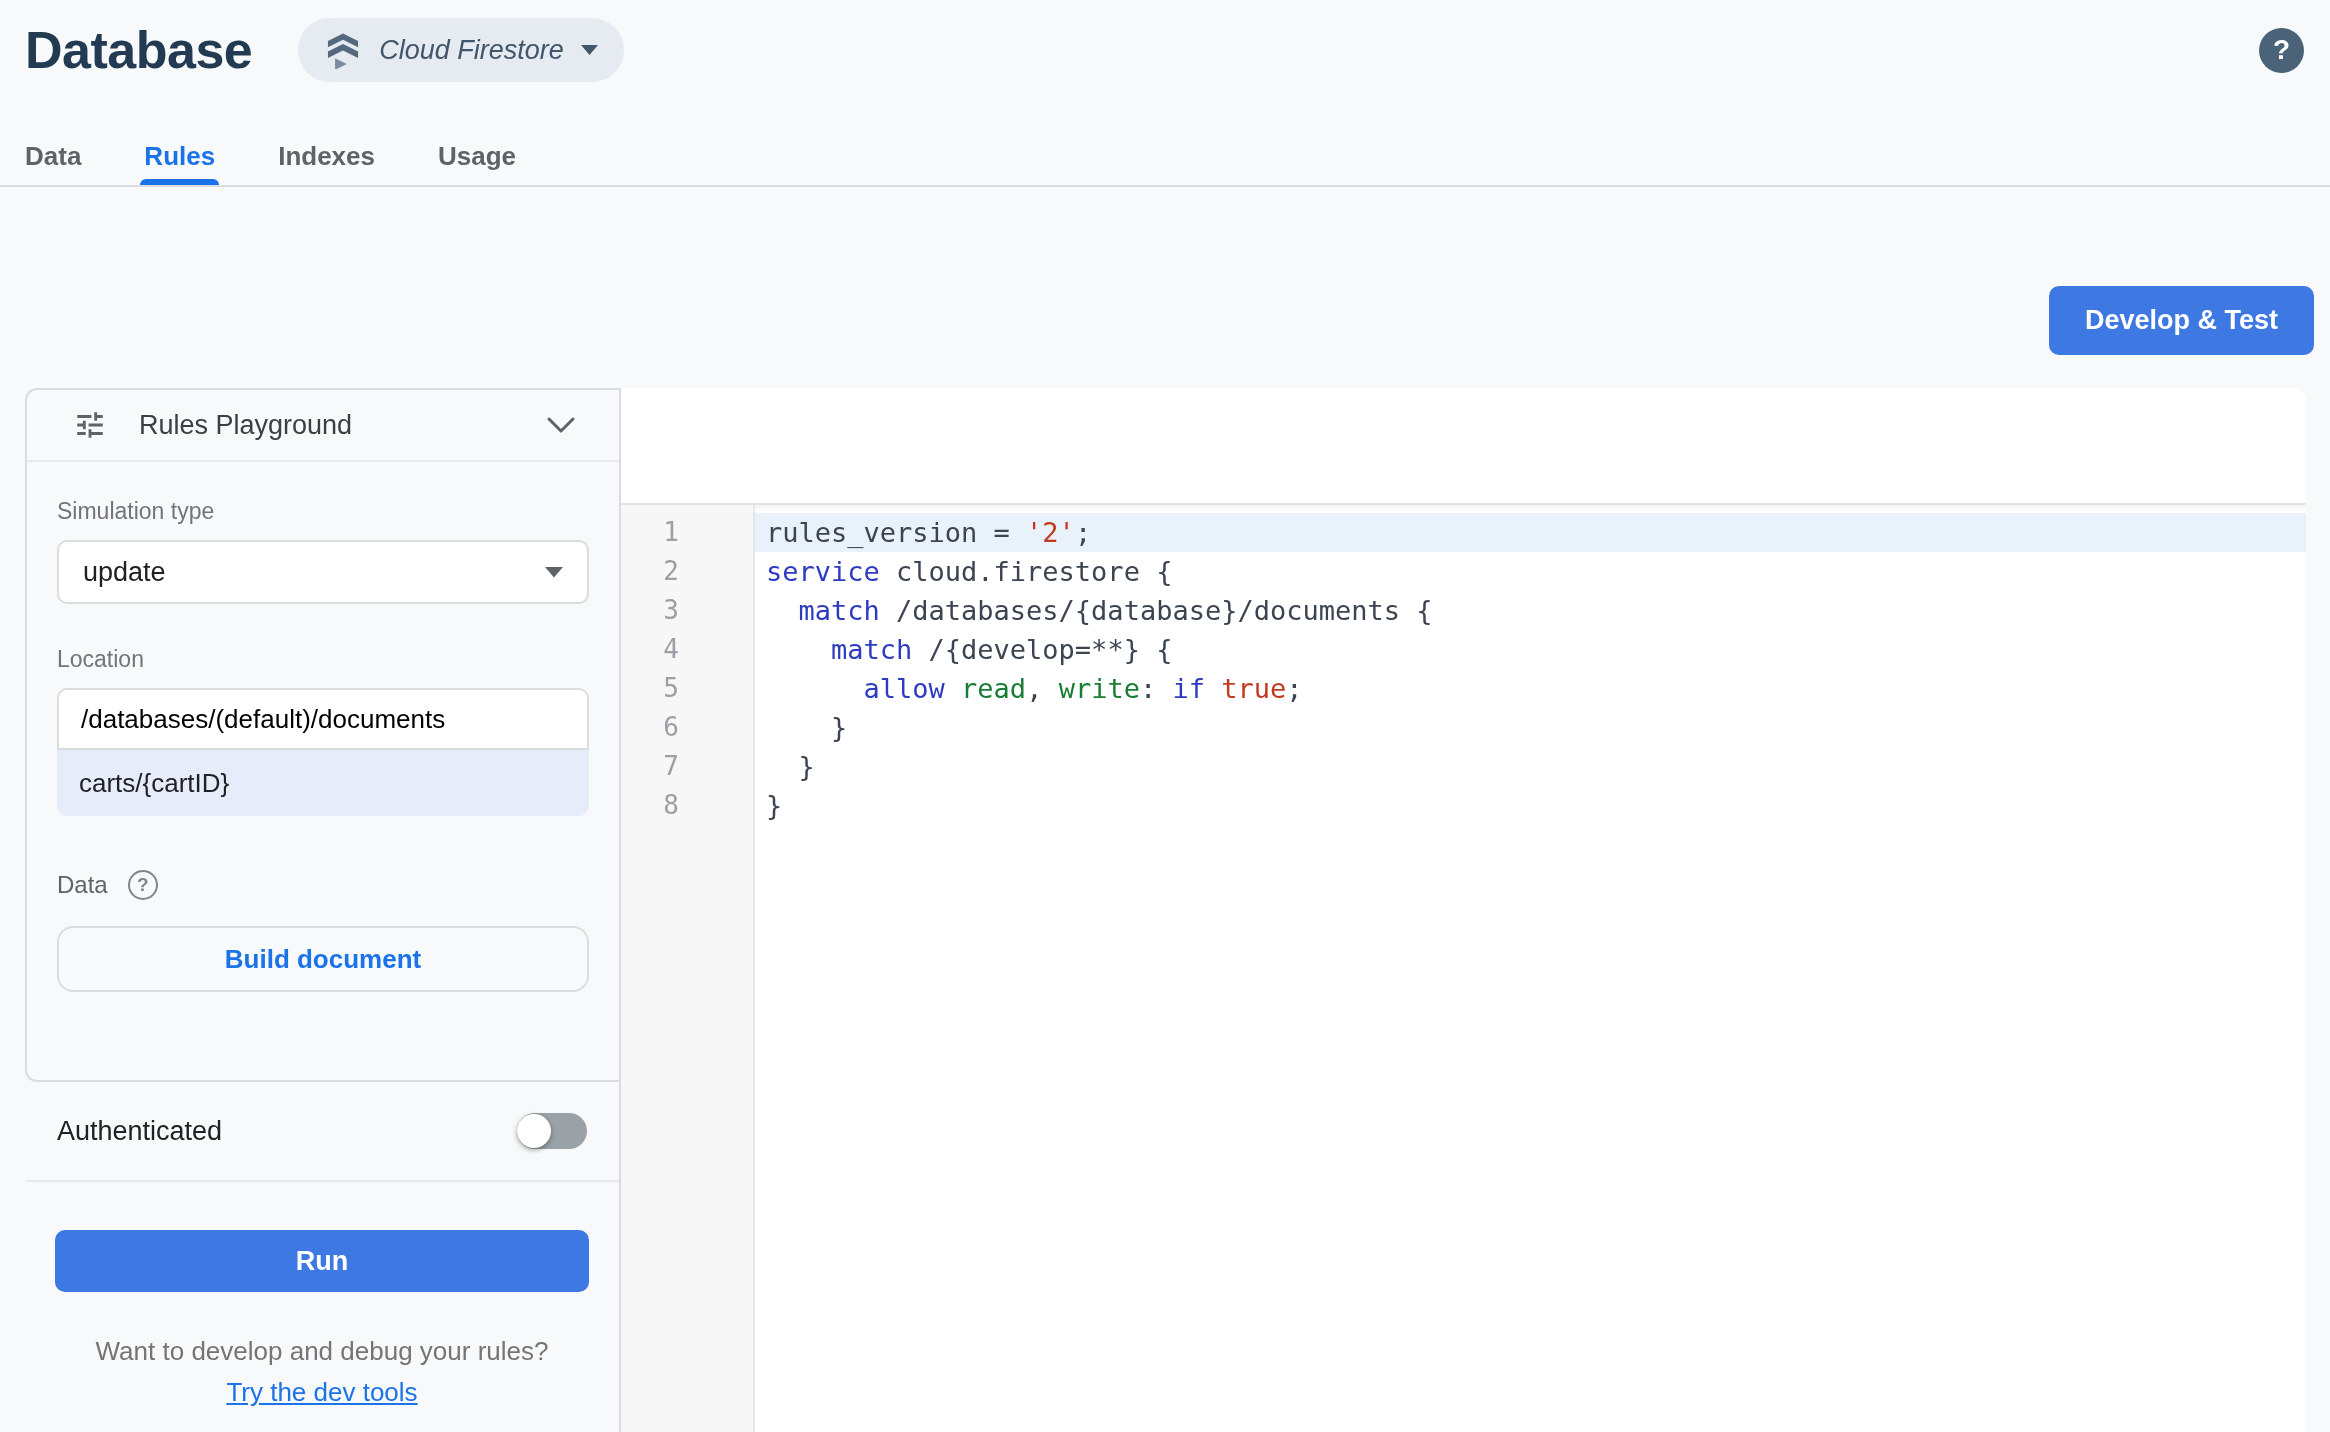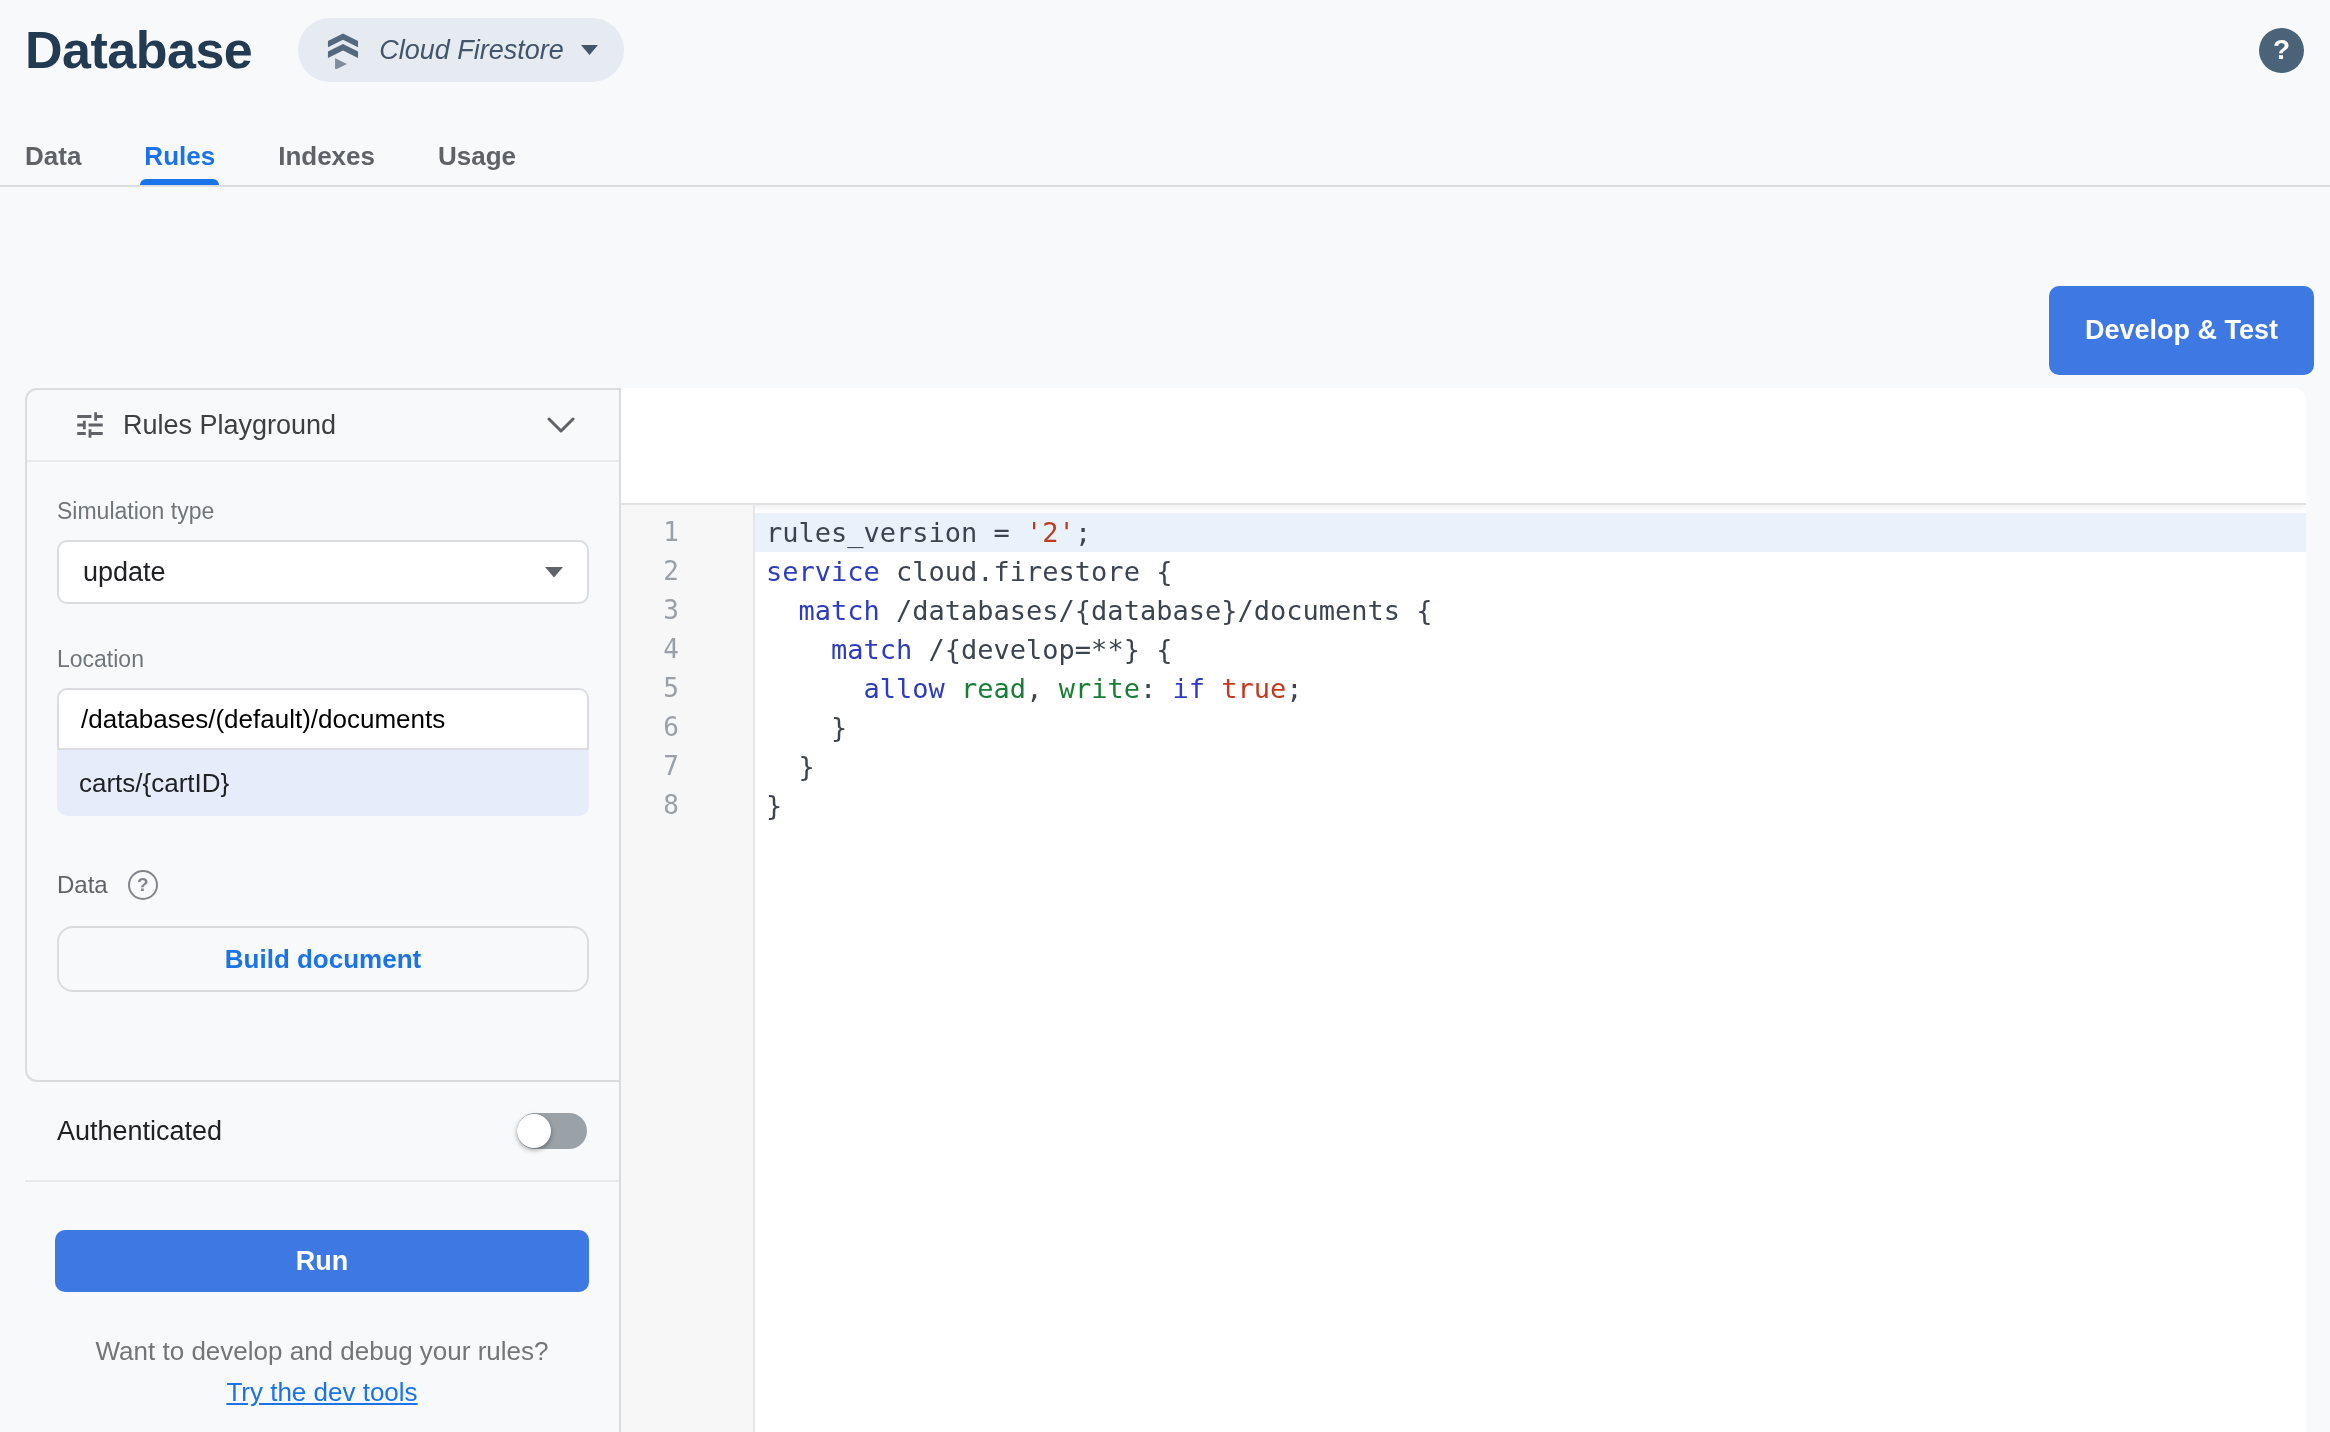--- a/index.html
+++ b/index.html
@@ -25,32 +25,32 @@
   
   .tab-bar{margin-top:28px; height:59px; border-bottom:2px solid var(--border);
            display:flex; padding-left:25px;}
   .tab{position:relative; line-height:57px; font-size:26px; font-weight:700; color:#5f6368;
        margin-right:63px; cursor:pointer; white-space:nowrap;}
   .tab.active{color:var(--link);}
   .tab.active::after{content:""; position:absolute; left:-4px; right:-4px; bottom:0;
        height:6px; background:var(--link); border-radius:6px 6px 0 0;}
 
   
-  .dev-btn{position:absolute; top:286px; right:16px; height:89px; padding:0 36px;
+  .dev-btn{position:absolute; top:286px; right:16px; height:69px; padding:0 36px;
            background:var(--accent); border:none; border-radius:10px; color:#fff;
            font-size:27px; font-weight:700; font-family:inherit; cursor:pointer;}
 
   
   .panels{position:absolute; top:388px; left:25px; right:24px; bottom:0; display:flex;}
   .sidebar{width:596px; flex:none; border-right:2px solid var(--border);
            display:flex; flex-direction:column;}
 
   .card{height:694px; border:2px solid var(--border); border-right:none;
         border-radius:12px 0 0 12px;}
-  .card-header{height:72px; display:flex; align-items:center; gap:16px;
+  .card-header{height:72px; display:flex; align-items:center; gap:32px;
         padding:0 44px 0 46px; border-bottom:2px solid #e8eaed;}
   .card-title{flex:1; font-size:27px; color:#3c4043;}
   .card-body{padding:36px 30px 0 30px;}
   .field-label{font-size:23px; color:#70757a;}
   .label-location{margin-top:42px;}
   .select{margin-top:15px; height:64px; border:2px solid var(--border); border-radius:10px;
         background:#fff; display:flex; align-items:center; padding:0 24px; cursor:pointer;}
   .select-value{flex:1; font-size:27px; color:#202124;}
   .loc-box{margin-top:15px;}
   .loc-placeholder-row{height:62px; border:2px solid var(--border); border-radius:10px 10px 0 0;

